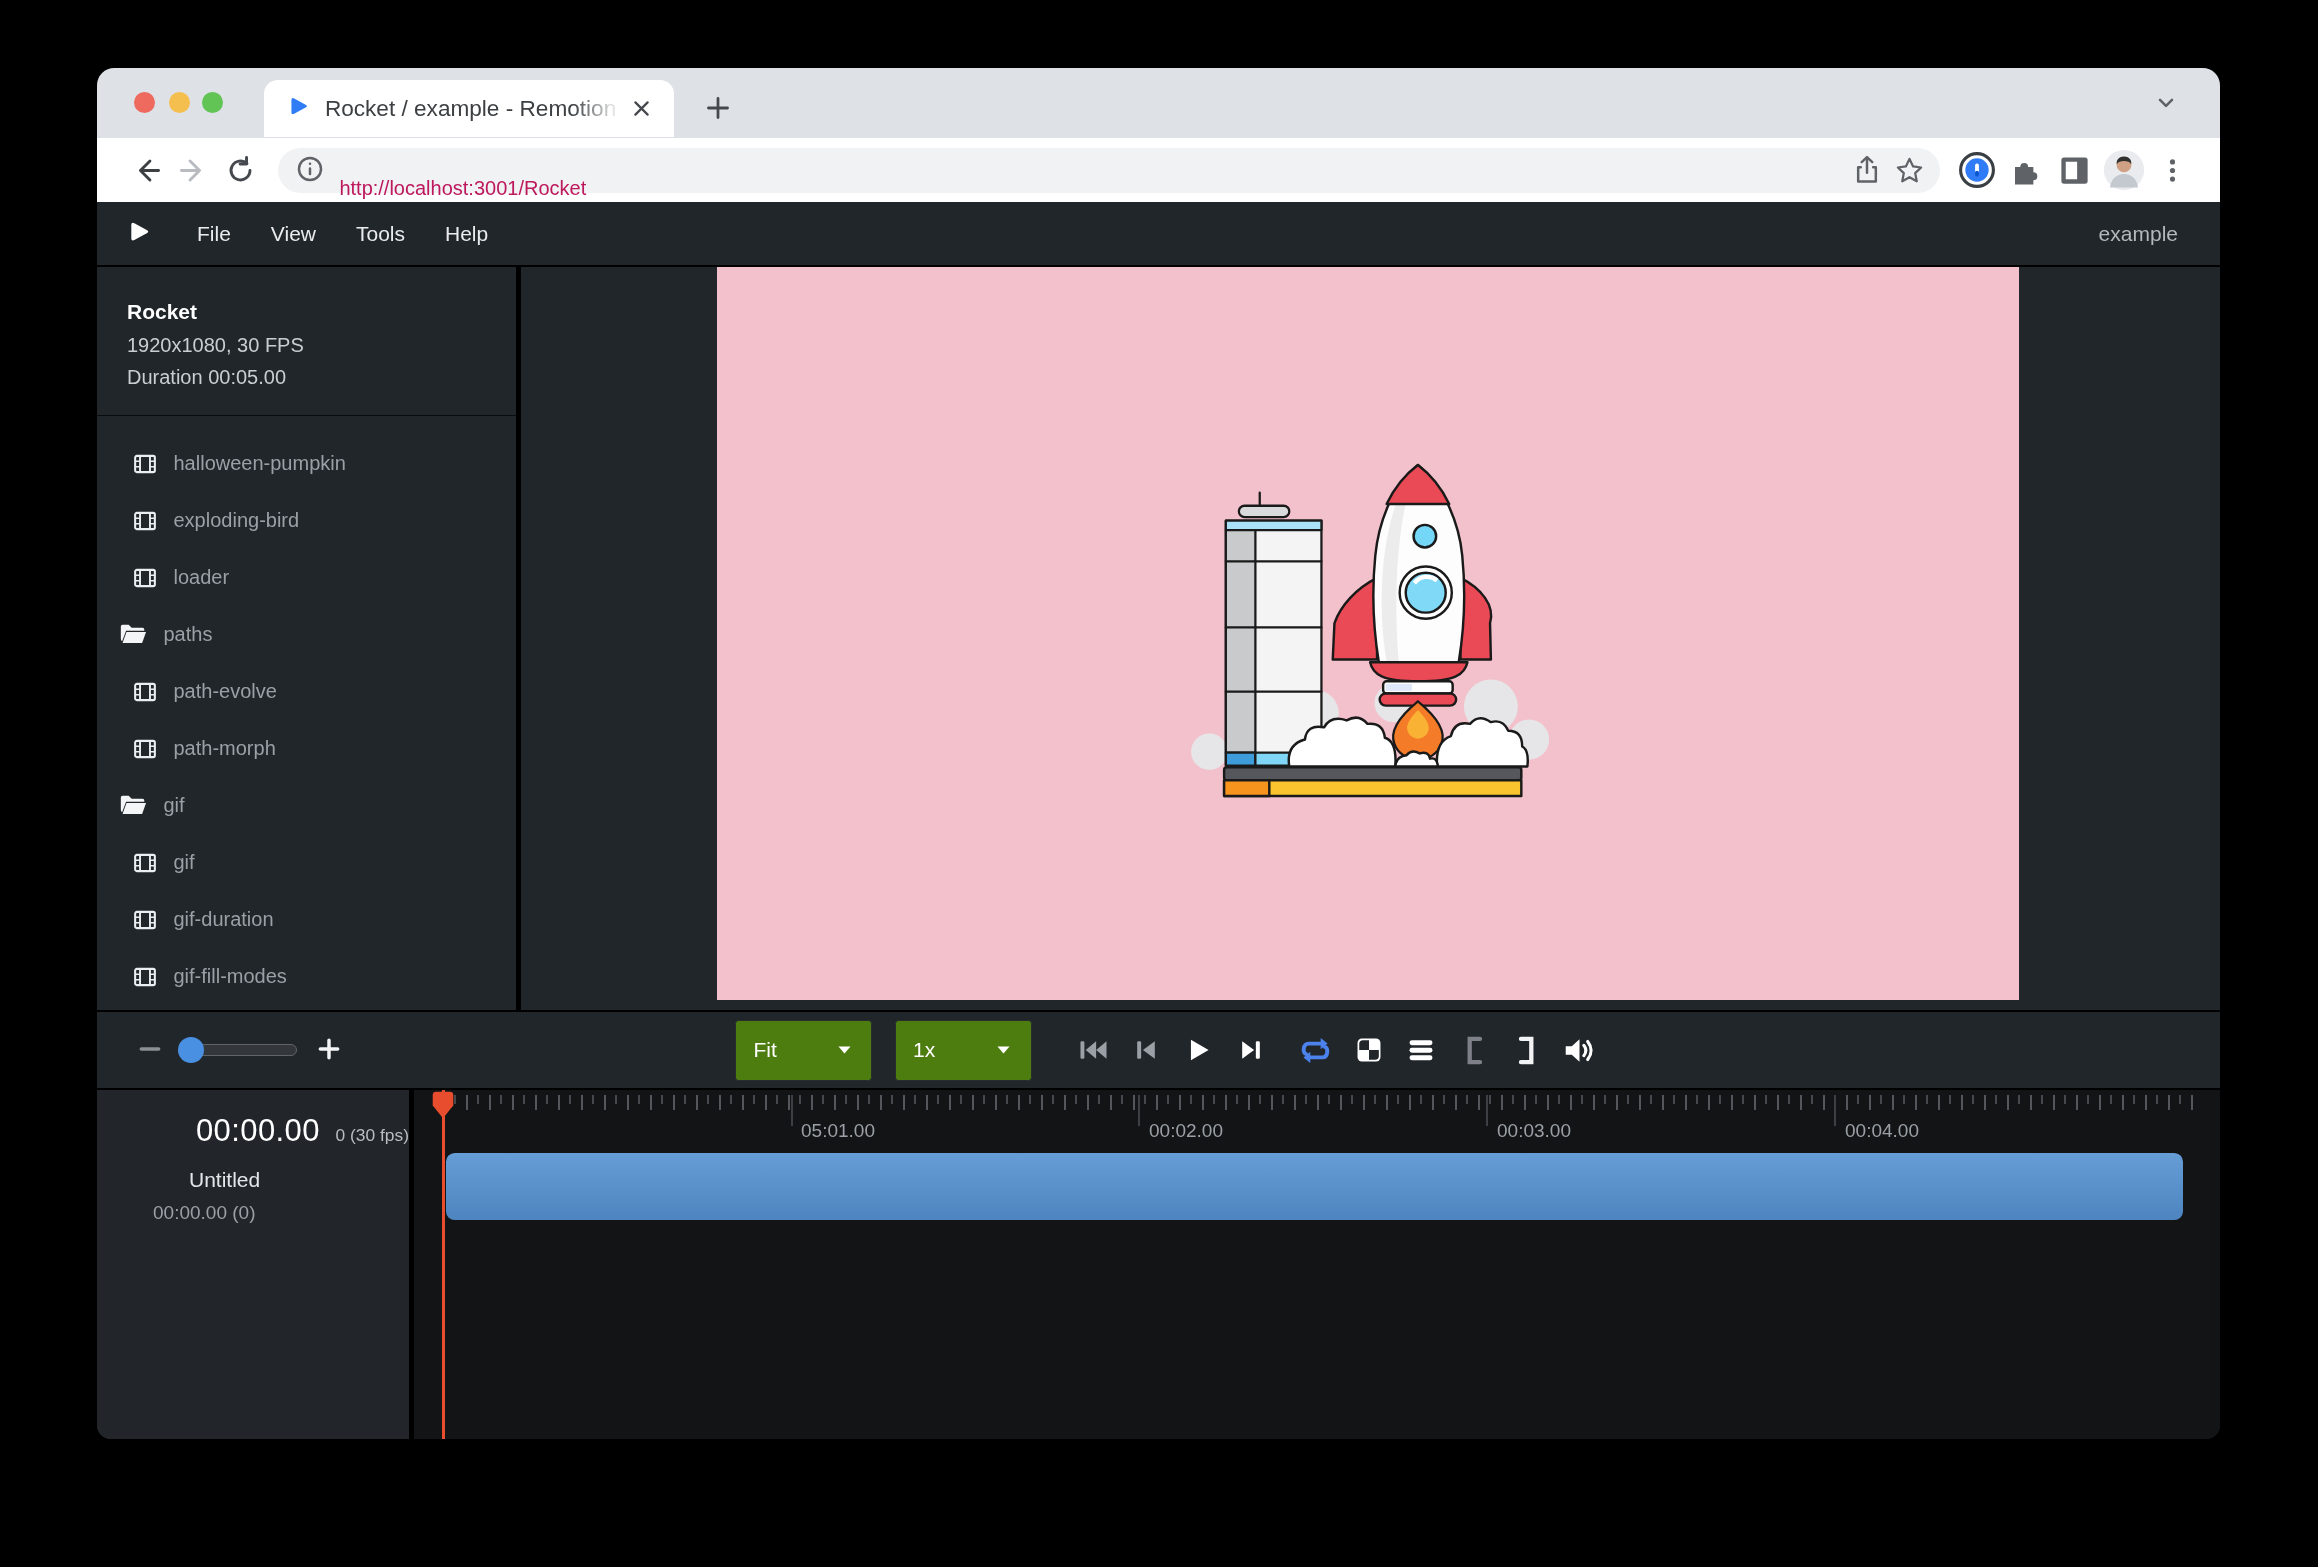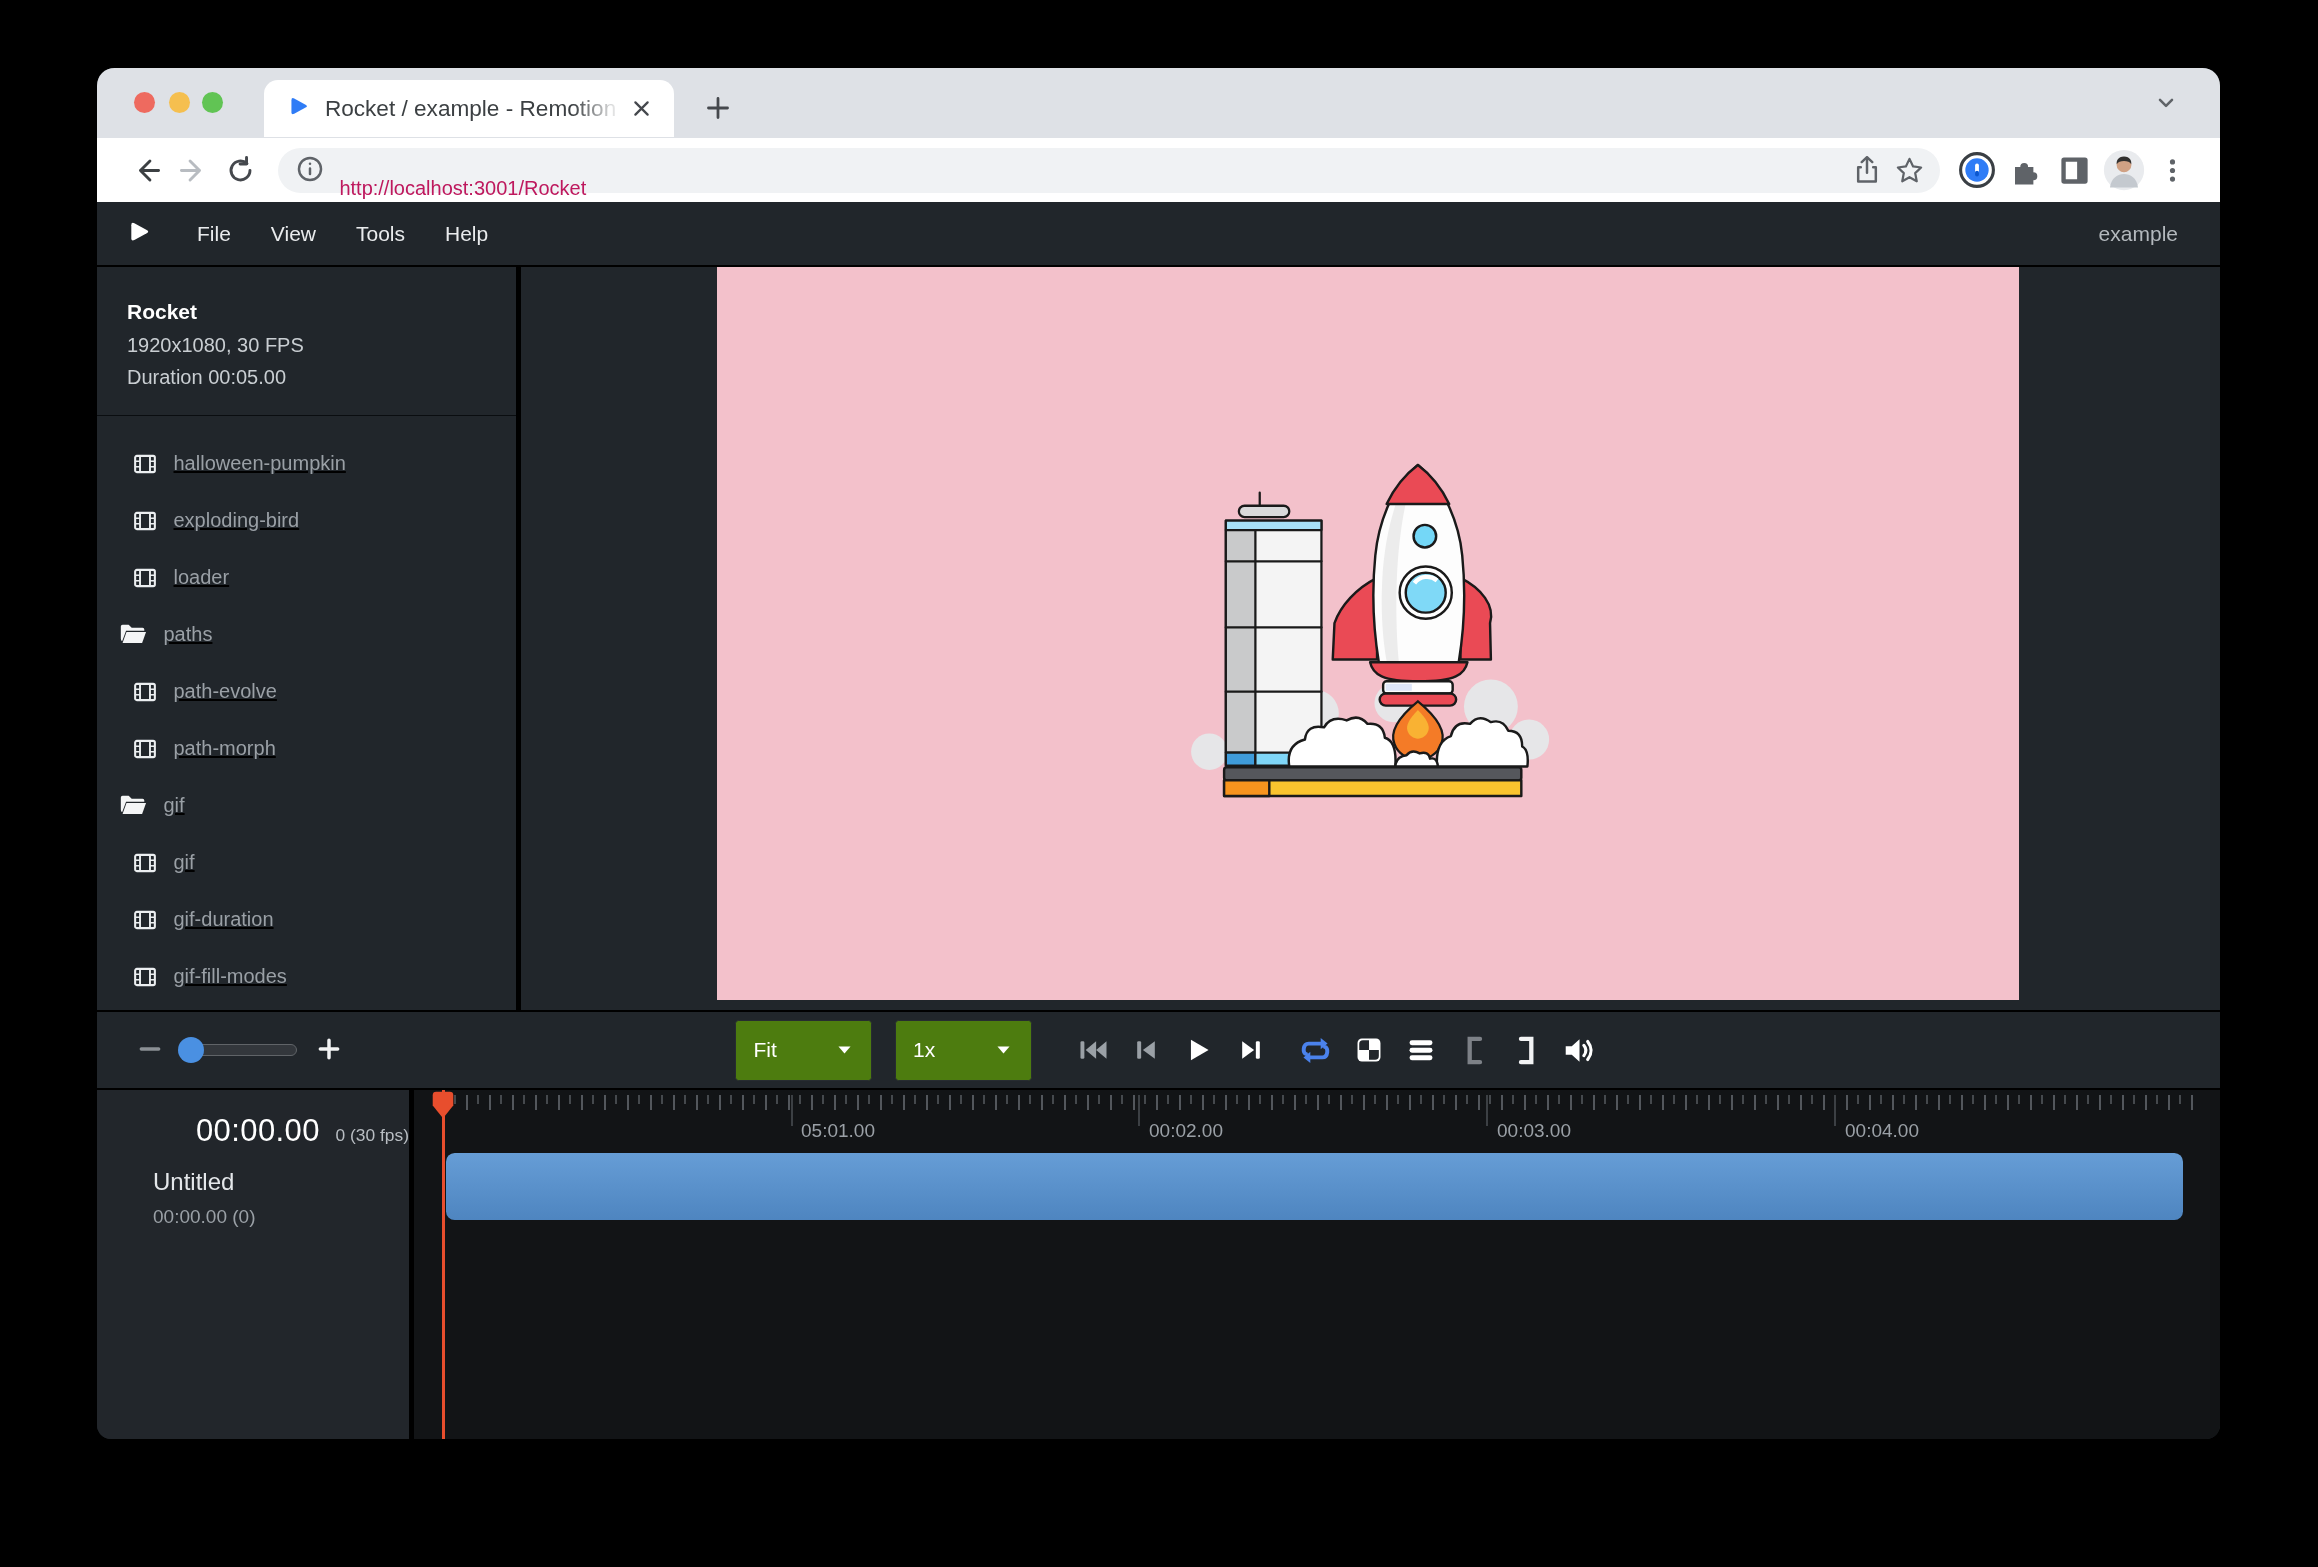--- a/index.html
+++ b/index.html
@@ -38,21 +38,21 @@
   .project-label{color:#b3b8bd;font-size:21px;}
 
   
   .content{flex:1;display:flex;min-height:0;}
   .sidebar{width:424px;flex:none;background:#21262b;border-right:5.2px solid #000;overflow:hidden;display:flex;flex-direction:column;}
   .comp-info{padding:33px 17.4px 0 30px;}
   .comp-name{color:#fff;font-size:21px;font-weight:bold;}
   .comp-meta{color:#c9ced2;font-size:20px;margin-top:10.4px;}
   .comp-duration{color:#c9ced2;font-size:20px;margin-top:8.7px;}
   .side-divider{border-top:1.7px solid #0a0d10;margin-top:26px;}
-  .side-list{padding-top:19px;flex:1;overflow:hidden;text-decoration:underline;}
+  .side-list{padding-top:19px;flex:1;overflow:hidden;}
   .side-row{height:57px;display:flex;align-items:center;cursor:default;}
   .side-row.comp{padding-left:36px;}
   .side-row.folder{padding-left:22px;}
   .side-row .lbl{color:#9aa0a6;font-size:20px;margin-left:16.5px;white-space:nowrap;}
 
   .preview{flex:1;background:#21262b;position:relative;overflow:hidden;}
   .canvas{position:absolute;left:196px;top:0;width:1302px;height:733px;background:#f3c1cb;}
   .canvas svg{position:absolute;left:468px;top:184px;}
 
   
@@ -66,21 +66,21 @@
   .dropdown + .dropdown{margin-left:22.6px;}
   .transport{display:flex;align-items:center;margin-left:43px;gap:15.7px;}
   .tbtn{width:37px;height:37px;display:flex;align-items:center;justify-content:center;}
 
   
   .timeline{height:349px;flex:none;display:flex;min-height:0;}
   .tl-left{width:317px;flex:none;background:#22262b;border-right:5.2px solid #000;padding:22.6px 0 0 56px;}
   .tl-timerow{display:flex;align-items:baseline;justify-content:flex-end;}
   .tl-bigtime{color:#fff;font-size:31px;font-weight:500;letter-spacing:0.4px;}
   .tl-frameinfo{color:#b9bec3;font-size:17.4px;margin-left:15.7px;}
-  .tl-trackname{color:#e4e7ea;font-size:24px;margin-top:19px;}
+  .tl-trackname{color:#e4e7ea;font-size:21px;margin-top:19px;margin-left:36px;}
   .tl-tracktime{color:#9aa0a6;font-size:19px;margin-top:10.4px;}
   .tl-tracks{flex:1;background:#121416;position:relative;overflow:hidden;}
   .ticks-med{position:absolute;left:29px;right:21px;top:5.2px;height:15px;
     background:repeating-linear-gradient(to right,#53575c 0 1.7px,transparent 1.7px 23px);}
   .ticks-small{position:absolute;left:40px;right:21px;top:5.2px;height:8.7px;
     background:repeating-linear-gradient(to right,#45494d 0 1.7px,transparent 1.7px 23px);}
   .secmark{position:absolute;top:5.2px;width:1.7px;height:31px;background:#3c4044;}
   .seclabel{position:absolute;top:30px;color:#9aa0a6;font-size:19px;white-space:nowrap;}
   .trackbar{position:absolute;left:32px;top:63px;width:1737px;height:67px;border-radius:8.7px;
     background:linear-gradient(to bottom,#669dd6,#4e85c0);}

